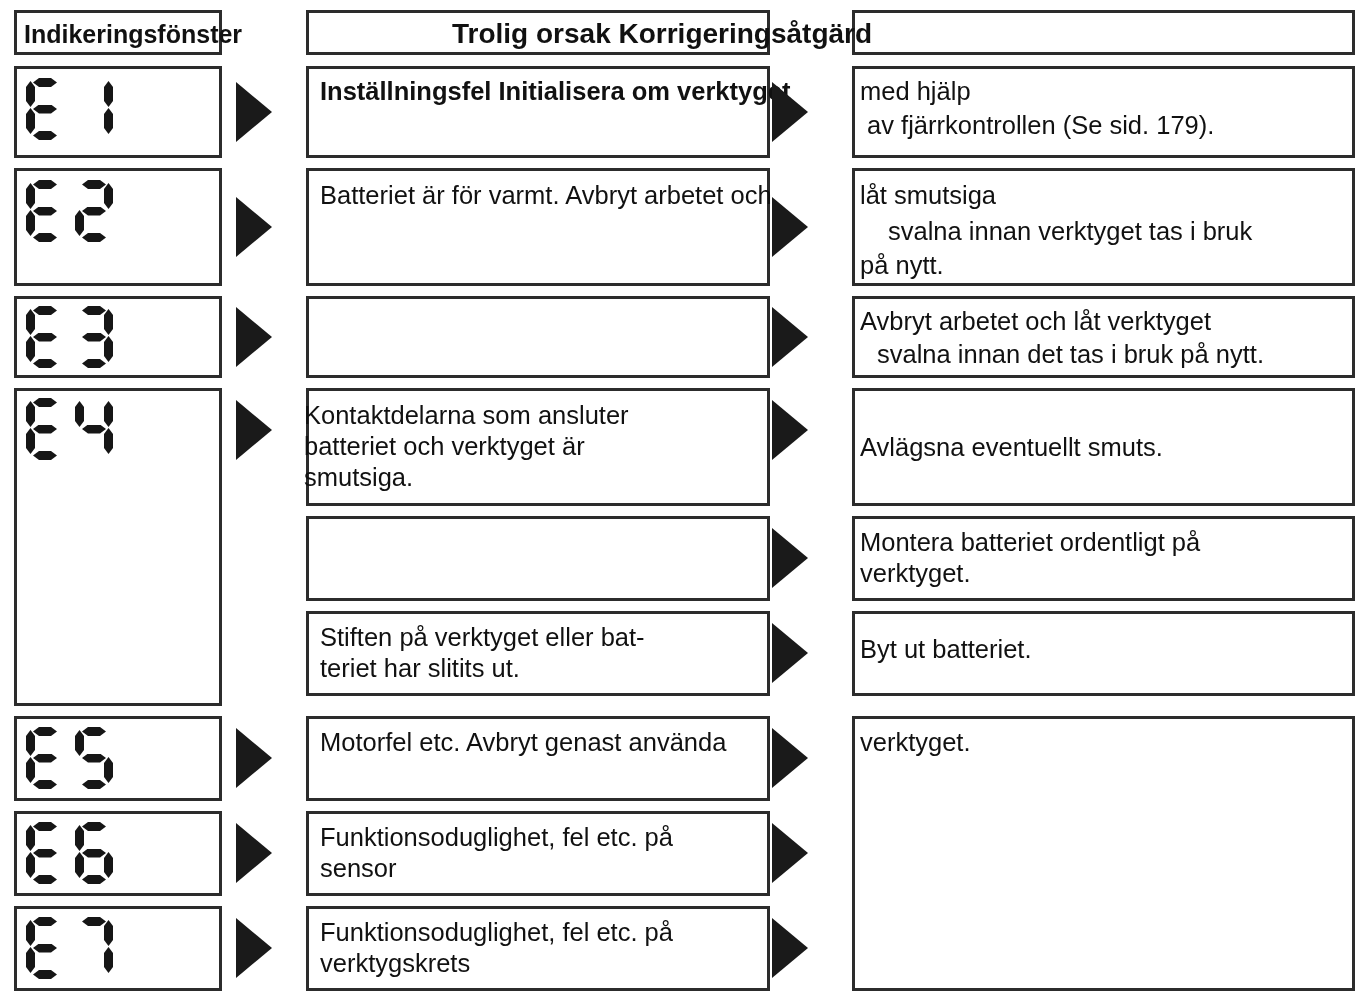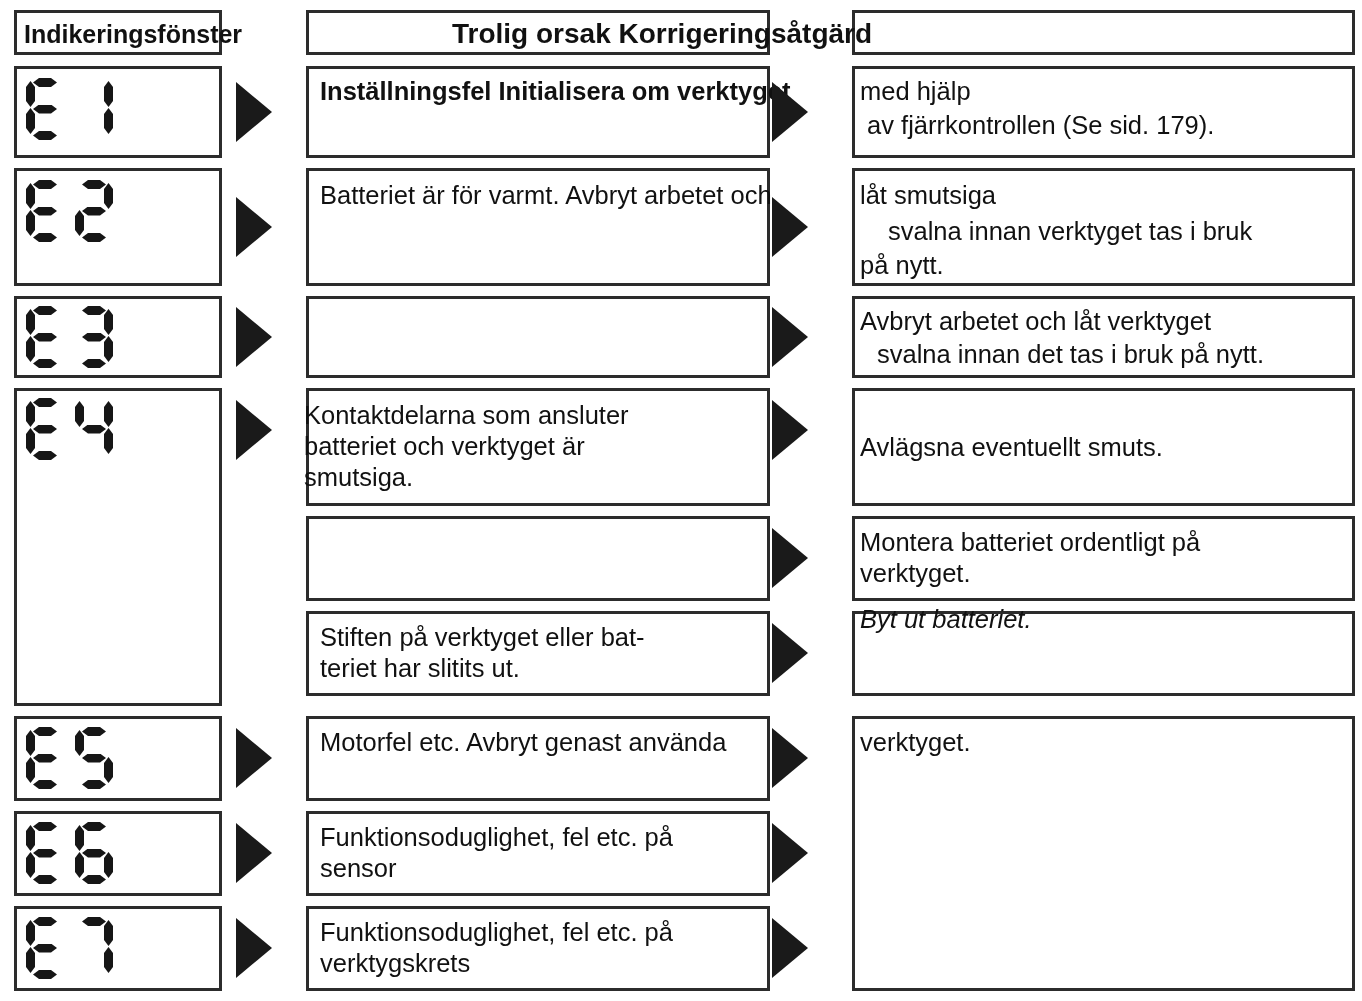--- a/index.html
+++ b/index.html
@@ -217,21 +217,21 @@
   <div class="arrow" style="left:772px; top:528px;"></div>
   <div class="box" style="left:852px; top:516px; width:503px; height:85px;"></div>
   <div class="cell-text" style="left:860px; top:527px;">Montera batteriet ordentligt på
 verktyget.</div>
 
   <div class="box" style="left:306px; top:611px; width:464px; height:85px;"></div>
   <div class="cell-text" style="left:320px; top:622px;">Stiften på verktyget eller bat-
 teriet har slitits ut.</div>
   <div class="arrow" style="left:772px; top:623px;"></div>
   <div class="box" style="left:852px; top:611px; width:503px; height:85px;"></div>
-  <div class="cell-text" style="left:860px; top:604px;font-style:italic;">Byt ut batteriet.</div>
+  <div class="cell-text" style="left:860px; top:634px;">Byt ut batteriet.</div>
 
   <div class="box" style="left:14px; top:716px; width:208px; height:85px;"></div>
   <div class="lcd" style="left:26px; top:727px;">
     <span class="seg-char">
       <i class="seg h a"></i>
         <i class="seg v f"></i>
         <i class="seg v e"></i>
         <i class="seg h g"></i>
         <i class="seg h d"></i>
     </span>

